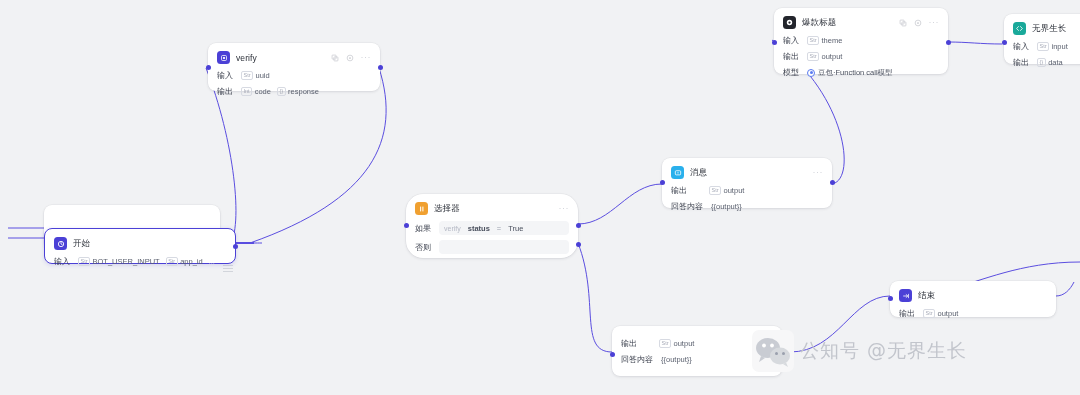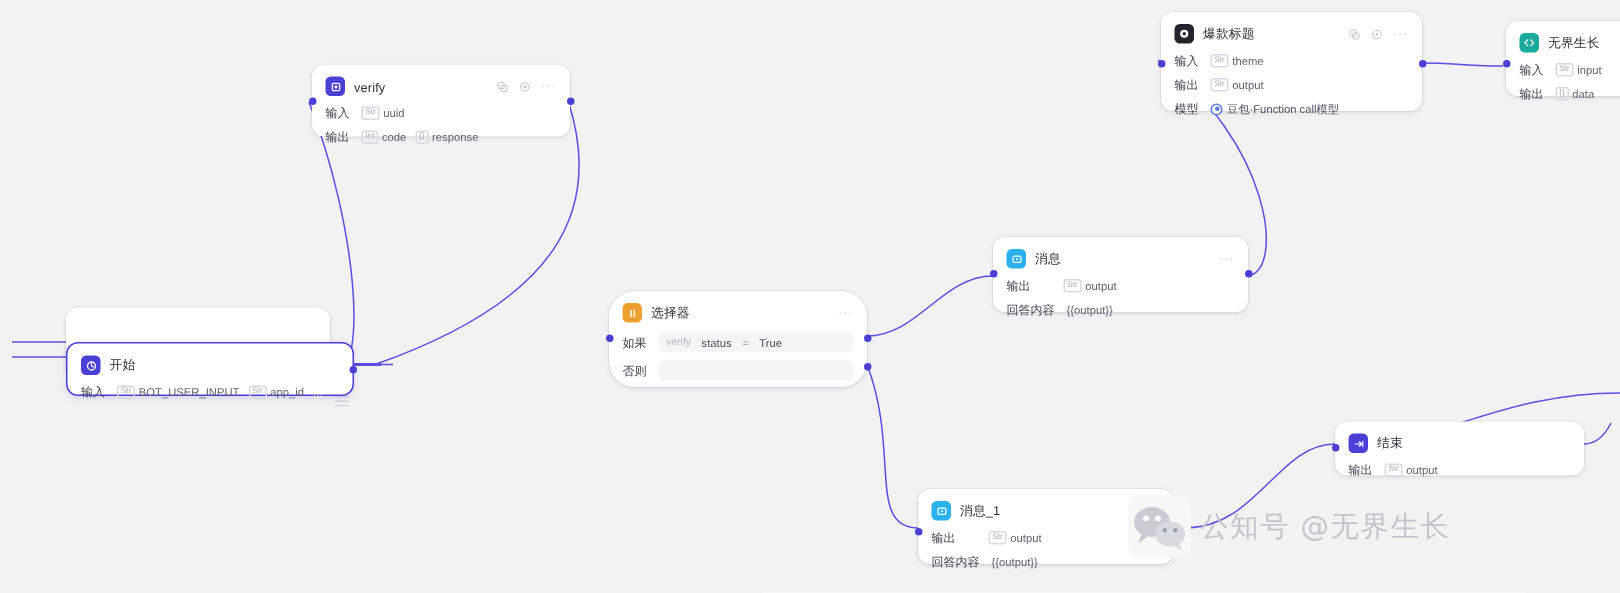--- a/index.html
+++ b/index.html
@@ -118,21 +118,21 @@
   .condbox {
     flex: 1 1 auto;
     background: #f4f5f7;
     border-radius: 4px;
     height: 14px;
     display: flex; align-items: center;
     padding: 0 5px;
     gap: 7px;
   }
   .cond-ref { font-size: 7px; color: #b4b8c4; }
-  .cond-key { font-size: 7.5px; color: #4a505e; }
+  .cond-key { font-size: 7.5px; color: #4a505e; font-weight: bold; }
   .cond-op  { font-size: 7.5px; color: #9aa0ad; }
   .cond-val { font-size: 7.5px; color: #4a505e; }
 
   
   .port {
     position: absolute;
     width: 5px; height: 5px;
     border-radius: 50%;
     background: #4b40d6;
     z-index: 6;
@@ -370,29 +370,20 @@
     </div>
     <div class="nrow">
       <span class="rlabel wide">回答内容</span>
       <span class="rvalue">{{output}}</span>
     </div>
     <span class="port in" style="top:22px;"></span>
     <span class="port out" style="top:22px;"></span>
   </div>
 
   <div class="node" style="left:612px; top:326px; width:170px; height:50px;">
-    <div class="nhead">
-      <span class="nicon" style="background:#2ab0ec;">
-        <svg width="8" height="8" viewBox="0 0 12 12">
-            <rect x="2" y="2.6" width="8" height="6.2" rx="1.4" fill="none" stroke="#fff" stroke-width="1.2"></rect>
-            <circle cx="6" cy="5.7" r="1" fill="#fff"></circle>
-          </svg>
-      </span>
-      <span class="ntitle">消息_1</span>
-    </div>
     <div class="nrow">
       <span class="rlabel wide">输出</span>
       <span class="pills">
         <span class="pill">
           <span class="ptag">Str</span>
           <span class="pname">output</span>
         </span>
       </span>
     </div>
     <div class="nrow">

